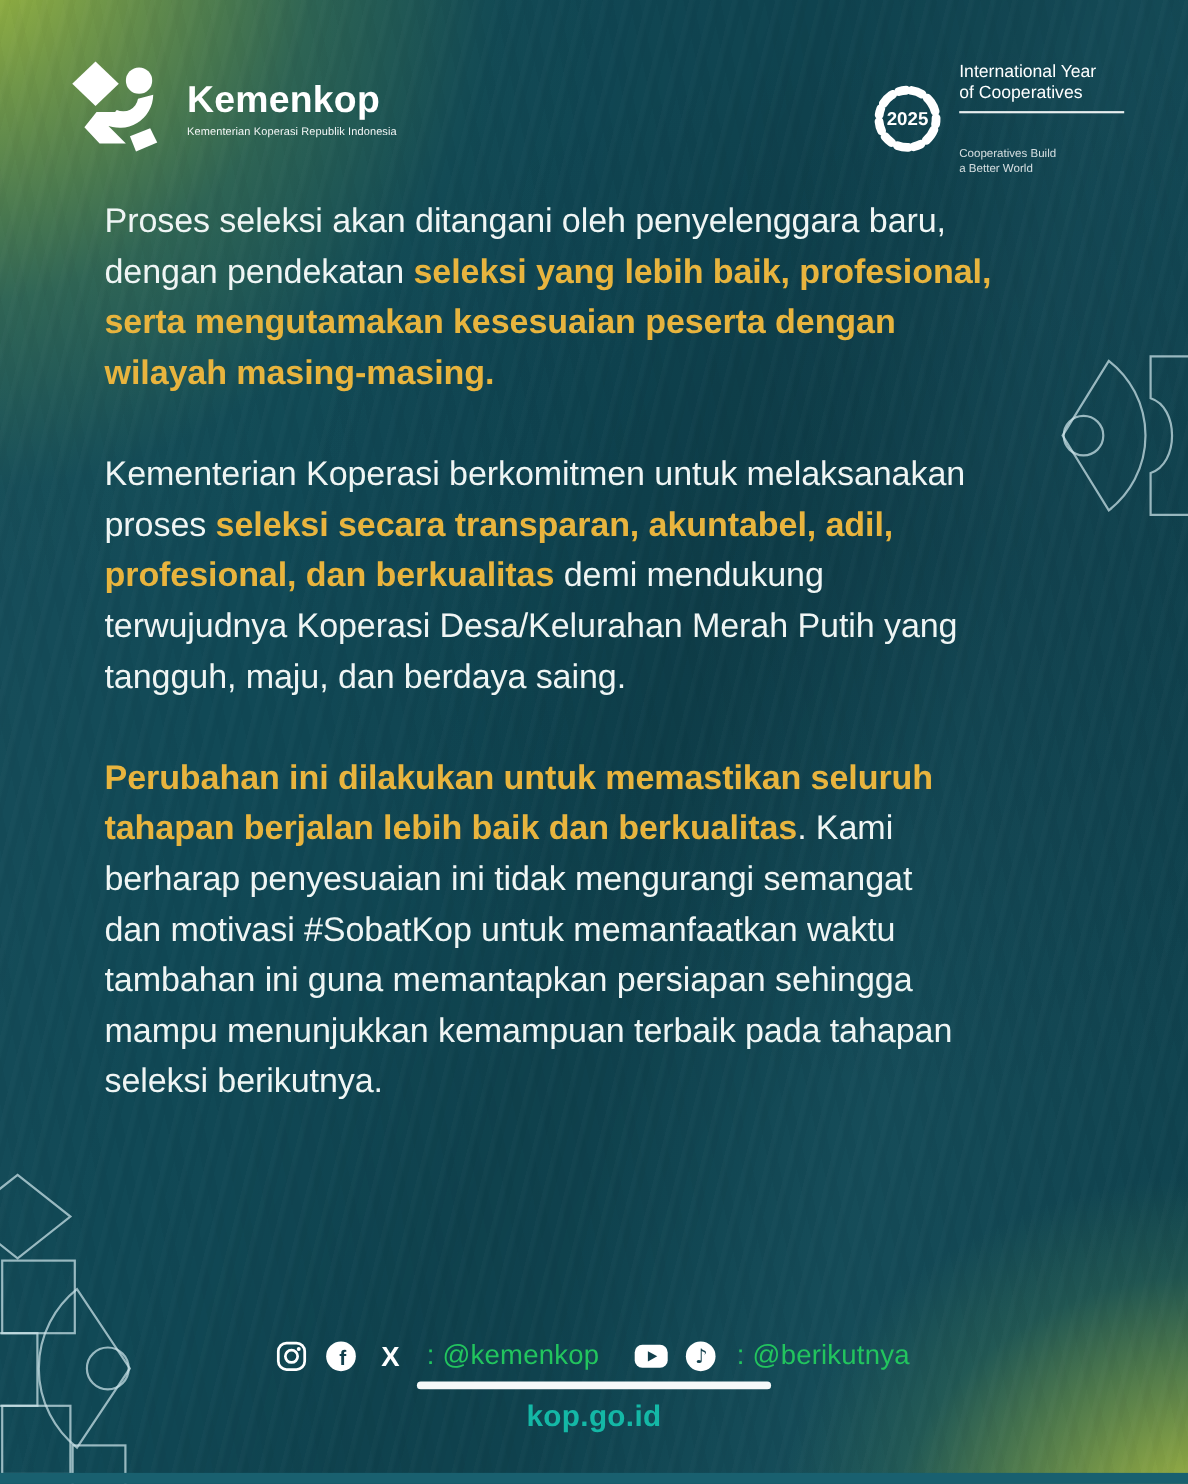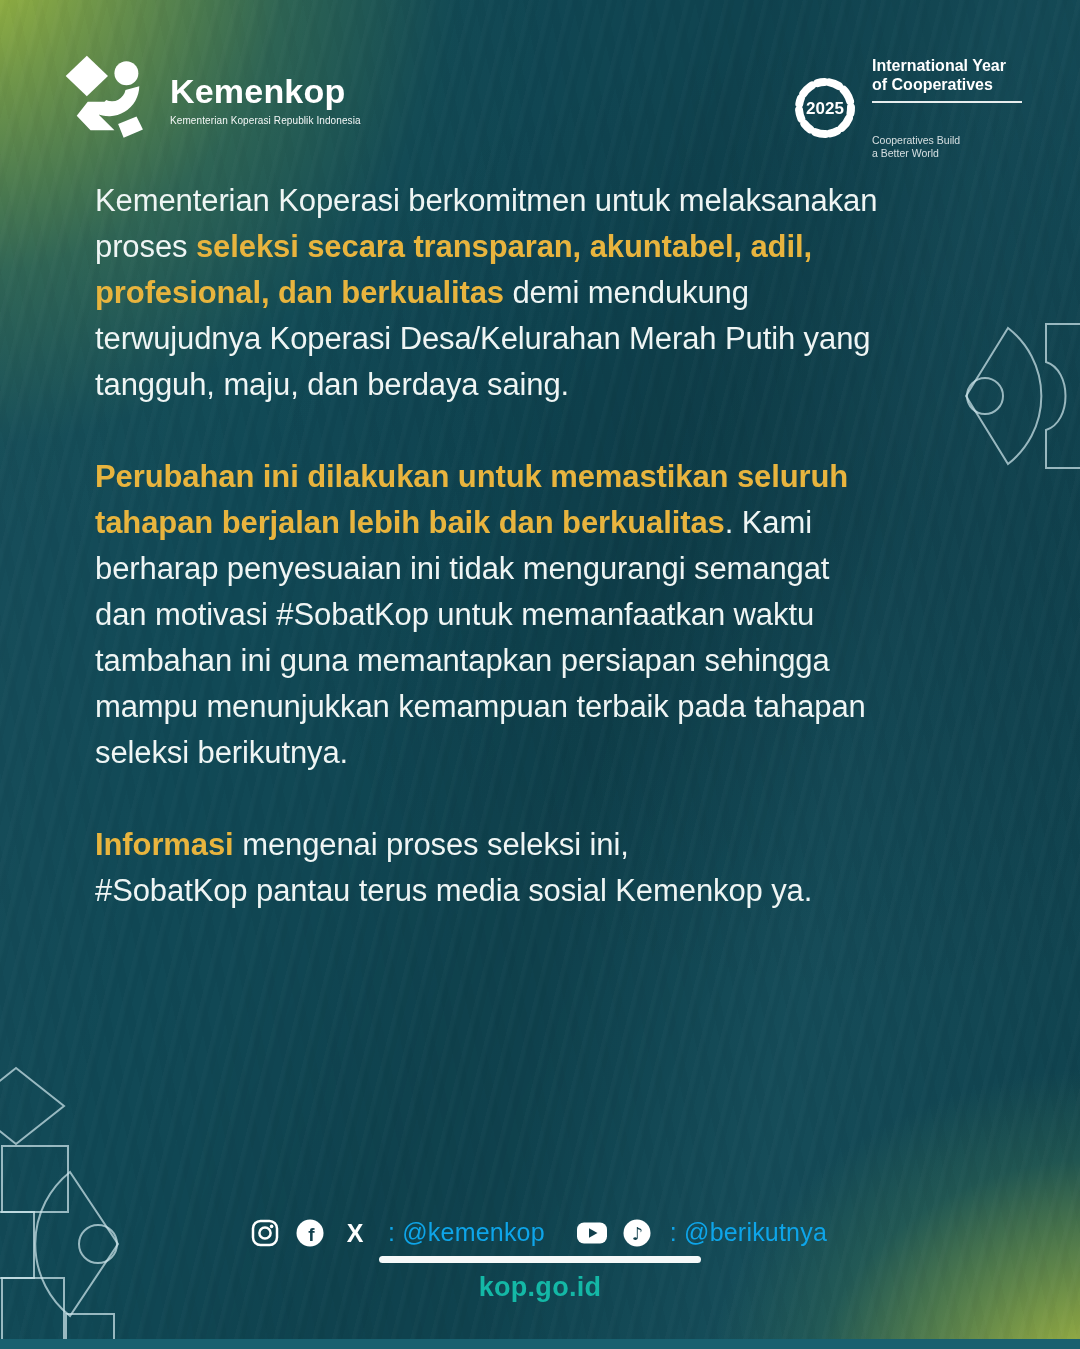--- a/index.html
+++ b/index.html
@@ -33,37 +33,37 @@
   .deco-bottom-left { left:0; top:1062px; }
 
   
   .logo-left { position:absolute; left:62px; top:54px; display:flex; align-items:center; gap:16px; }
   .logo-left .mark { width:92px; height:92px; }
   .brand-name { color:#FFFFFF; font-weight:700; font-size:34px; letter-spacing:.2px; line-height:1.05; }
   .brand-sub { color:#FFFFFF; font-size:10px; margin-top:5px; letter-spacing:.1px; opacity:.95; }
 
   .logo-right { position:absolute; right:58px; top:56px; display:flex; align-items:center; gap:12px; }
   .iyc-ring { width:70px; height:70px; }
-  .iyc-title { color:#FFFFFF; font-weight:700; font-size:16px; line-height:19px; white-space:pre-line; }
+  .iyc-title { color:#FFFFFF; font-weight:400; font-size:16px; line-height:19px; white-space:pre-line; }
   .iyc-divider { width:150px; height:1.5px; background:rgba(255,255,255,0.9); margin:7px 0 6px 0; }
   .iyc-tagline { color:rgba(255,255,255,0.82); font-size:10.5px; line-height:13px; white-space:pre-line;margin-top:31px; }
 
   
   .body-text { position:absolute; left:95px; top:178px; width:960px; }
   .para {
     white-space:pre; margin:0 0 46px 0;
     font-size:31px; line-height:46px; font-weight:400;
     color:#EFF5F4; letter-spacing:-0.1px;
   }
   .para .hl { color:#E8B43E; font-weight:700; }
 
   
   .social-row { position:absolute; left:0; right:0; top:1206px; display:flex; justify-content:center; align-items:center; gap:13px; }
   .social-row svg { width:32px; height:32px; display:block; }
-  .handle { color:#0ea5e9; font-size:25px; letter-spacing:.2px; margin:12px 4px; }
+  .handle { color:#22c55e; font-size:25px; letter-spacing:.2px; margin:12px 4px; }
   .handle.first { margin-right:18px; }
   .divider { position:absolute; left:50%; top:1256px; transform:translateX(-50%); width:322px; height:7px; border-radius:4px; background:#F6F9F9; }
   .website { position:absolute; left:0; right:0; top:1272px; text-align:center; color:#14b8a6; font-weight:700; font-size:27px; letter-spacing:.3px; }
 </style>
 </head>
 <body>
 
 <div class="poster">
   <div class="bg-base"></div>
   <div class="texture"></div>
@@ -108,37 +108,39 @@
     <div>
       <div class="iyc-title">International Year
 of Cooperatives</div>
       <div class="iyc-divider"></div>
       <div class="iyc-tagline">Cooperatives Build
 a Better World</div>
     </div>
   </div>
 
   <div class="body-text">
+    <p class="para"><span class="seg">Proses seleksi akan ditangani oleh penyelenggara baru,
+dengan pendekatan </span><span class="seg hl">seleksi yang lebih baik, profesional,
+serta mengutamakan kesesuaian peserta dengan
+wilayah masing-masing.</span></p>
 
     <p class="para"><span class="seg">Kementerian Koperasi berkomitmen untuk melaksanakan
 proses </span><span class="seg hl">seleksi secara transparan, akuntabel, adil,
 profesional, dan berkualitas</span><span class="seg"> demi mendukung
 terwujudnya Koperasi Desa/Kelurahan Merah Putih yang
 tangguh, maju, dan berdaya saing.</span></p>
 
     <p class="para"><span class="seg hl">Perubahan ini dilakukan untuk memastikan seluruh
 tahapan berjalan lebih baik dan berkualitas</span><span class="seg">. Kami
 berharap penyesuaian ini tidak mengurangi semangat
 dan motivasi #SobatKop untuk memanfaatkan waktu
 tambahan ini guna memantapkan persiapan sehingga
 mampu menunjukkan kemampuan terbaik pada tahapan
 seleksi berikutnya.</span></p>
 
-    <p class="para"><span class="seg hl">Informasi</span><span class="seg"> mengenai proses seleksi ini,
-#SobatKop pantau terus media sosial Kemenkop ya.</span></p>
   </div>
 
   <div class="social-row">
     <svg viewBox="0 0 32 32">
       <rect x="4" y="4" width="24" height="24" rx="7.5" fill="none" stroke="#FFFFFF" stroke-width="2.5"></rect>
       <circle cx="16" cy="16" r="5.6" fill="none" stroke="#FFFFFF" stroke-width="2.5"></circle>
       <circle cx="22.6" cy="9.4" r="1.8" fill="#FFFFFF"></circle>
     </svg>
     <svg viewBox="0 0 32 32">
       <circle cx="16" cy="16" r="13.5" fill="#FFFFFF"></circle>

